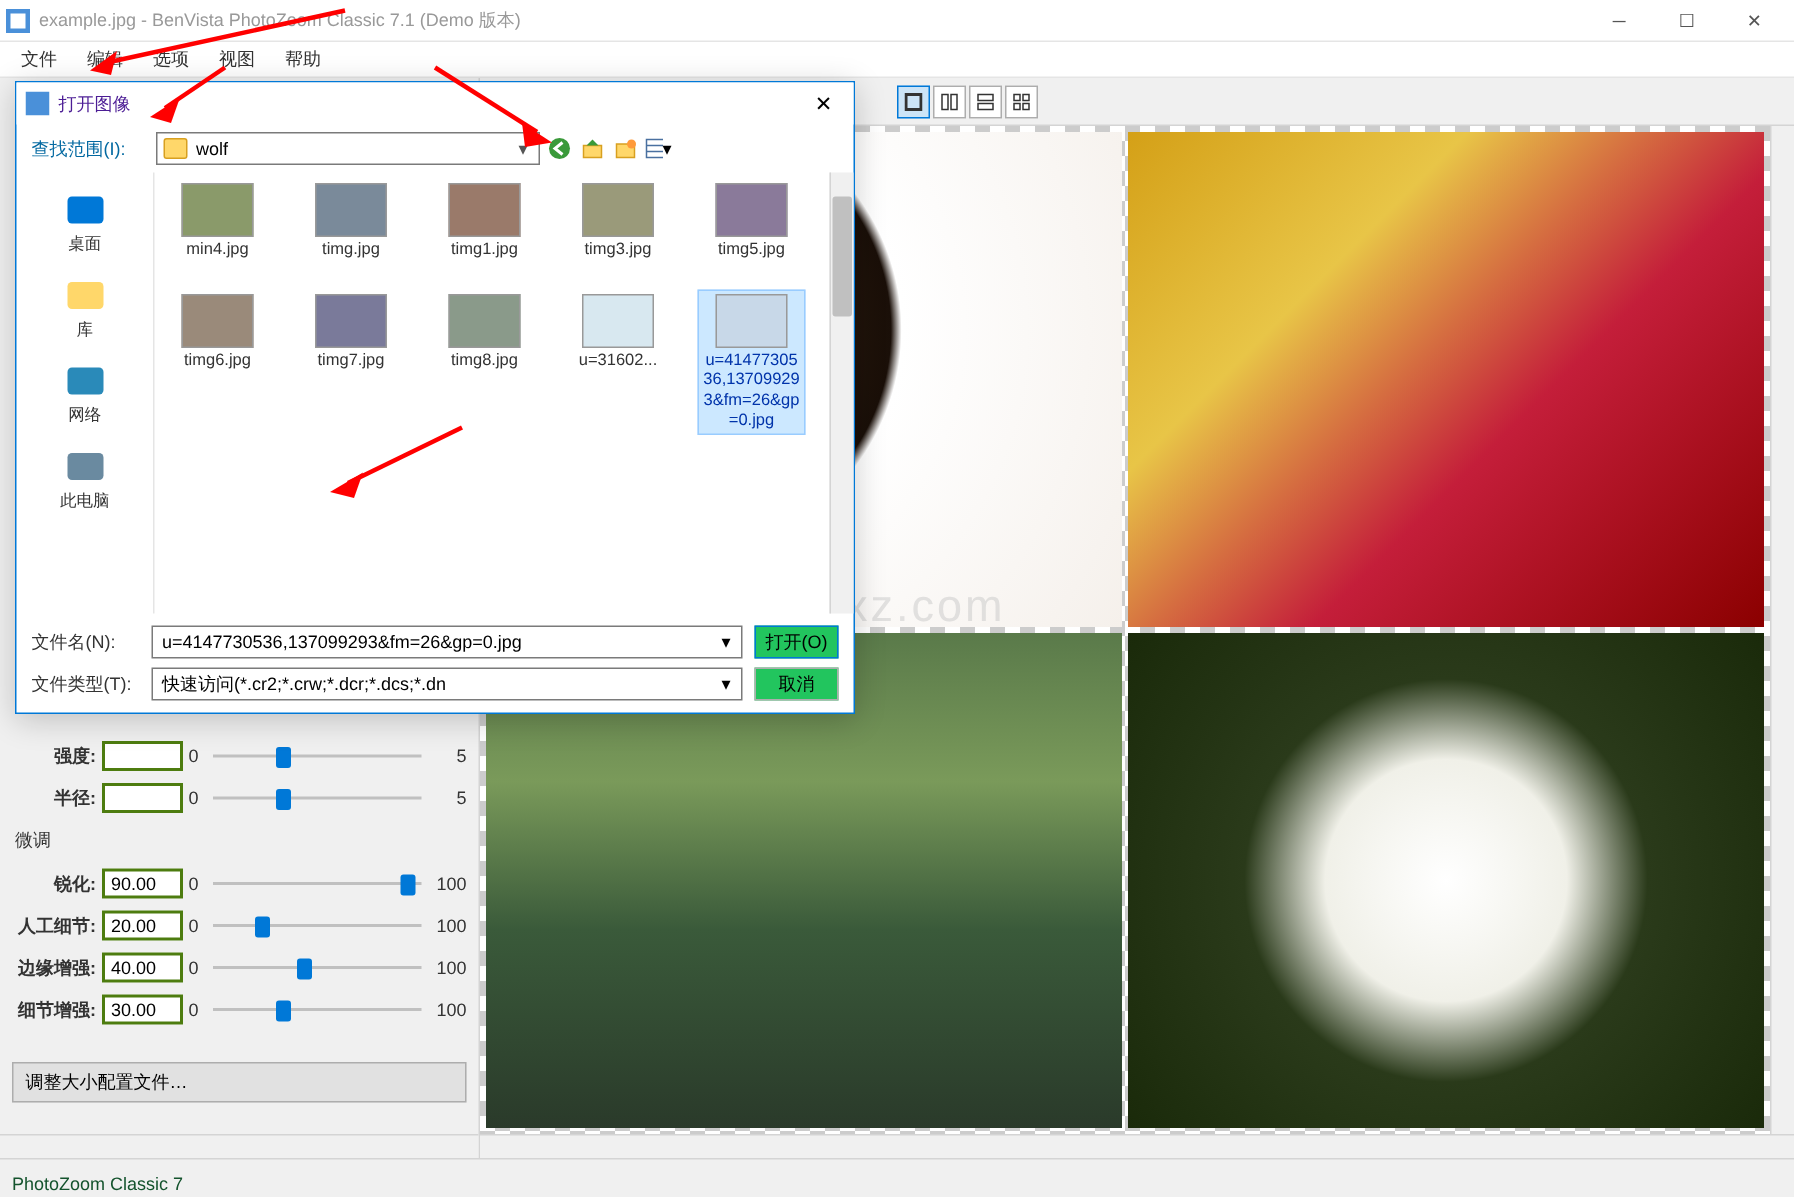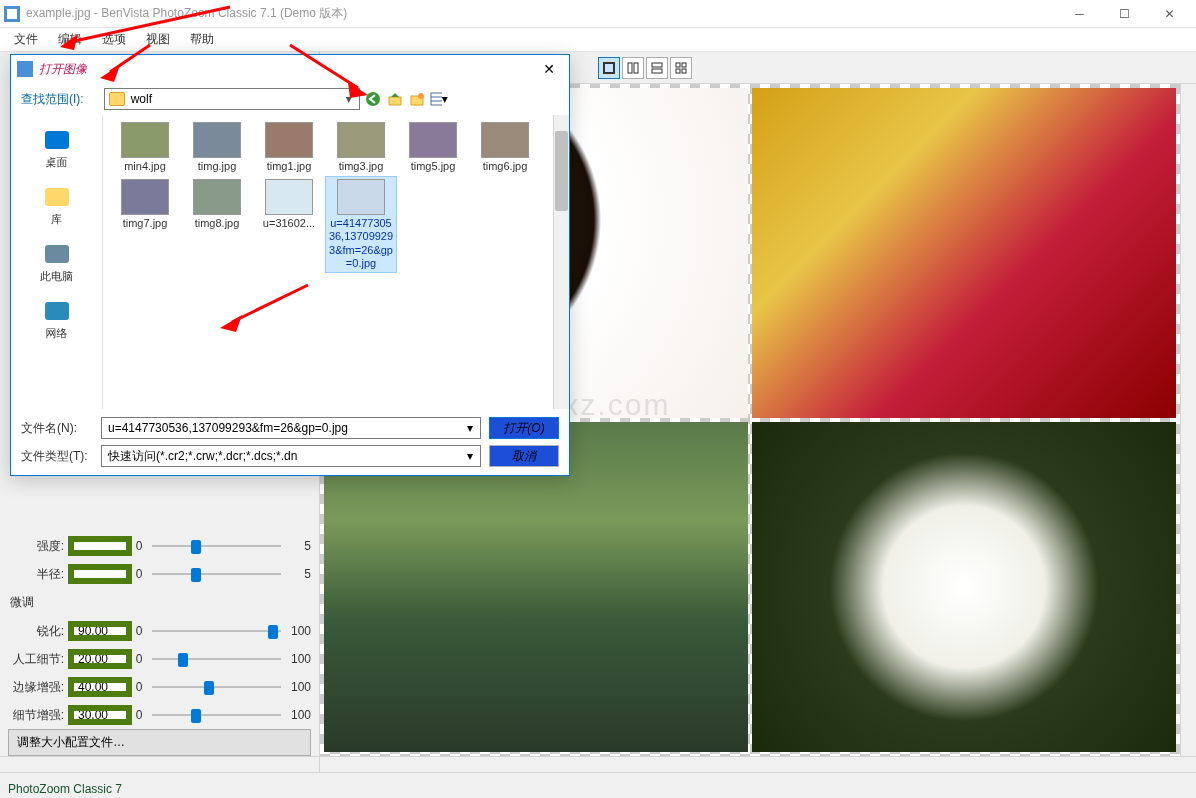--- a/index.html
+++ b/index.html
@@ -10,29 +10,29 @@
 .titlebar .title { flex: 1; color: #999; }
 .titlebar .winbtn { width: 45px; height: 28px; display: flex; align-items: center; justify-content: center; color: #555; }
 
 .menubar { height: 24px; background: #fff; display: flex; align-items: center; padding: 0 4px; border-bottom: 1px solid #e5e5e5; }
 .menubar .menu-item { padding: 2px 10px; color: #333; }
 
 .main { display: flex; height: 720px; position: relative; }
 .left-panel { width: 320px; background: #f0f0f0; border-right: 1px solid #d4d4d4; display: flex; flex-direction: column; padding: 0; }
 .left-panel .spacer { flex: 1; }
 .panel-row { display: flex; align-items: center; height: 28px; padding: 0 8px; }
-.panel-row .label { width: 60px; text-align: right; padding-right: 4px; color: #333; }
-.panel-row input[type=text] { width: 64px; height: 20px; border: 6px solid #4d7c0f; background: #fff; padding: 0 4px; }
+.panel-row .label { width: 60px; text-align: right; padding-right: 4px; color: #333; font-weight: bold; }
+.panel-row input[type=text] { width: 54px; height: 20px; border: 2px solid #4d7c0f; background: #fff; padding: 0 4px; }
 .panel-row .zero { width: 14px; text-align: center; color: #333; }
 .panel-row .slider { flex: 1; height: 20px; position: relative; margin: 0 6px; }
 .panel-row .slider .track { position: absolute; top: 9px; left: 0; right: 0; height: 2px; background: #c0c0c0; }
 .panel-row .slider .thumb { position: absolute; top: 4px; width: 10px; height: 14px; background: #0078d7; border-radius: 2px; }
 .panel-row .hundred { width: 24px; text-align: right; color: #333; }
 .section-title { padding: 6px 10px; color: #333; font-weight: normal; }
-.config-btn { margin: 0 8px; padding: 4px 8px; background: #e1e1e1; border: 1px solid #adadad; display: inline-block; }
+.config-btn { margin: 21px 8px; padding: 4px 8px; background: #e1e1e1; border: 1px solid #adadad; display: inline-block; }
 
 .toolbar { height: 32px; background: #f0f0f0; border-bottom: 1px solid #d4d4d4; display: flex; align-items: center; padding: 0 6px; gap: 2px; }
 .tb-sep { width: 8px; }
 .view-btn { width: 22px; height: 22px; border: 1px solid #adadad; background: #fff; display: flex; align-items: center; justify-content: center; }
 .view-btn.selected { border: 1px solid #0078d7; background: #cce4f7; }
 
 .image-area { flex: 1; display: flex; flex-direction: column; background: #fff; }
 .img-grid { flex: 1; display: grid; grid-template-columns: 1fr 1fr; grid-template-rows: 1fr 1fr; gap: 4px; padding: 4px; background: repeating-conic-gradient(#ccc 0% 25%, #fff 0% 50%) 0 0/20px 20px; position: relative; }
 .img-grid::before { content:""; position:absolute; inset:4px; background: repeating-conic-gradient(#ccc 0% 25%, #fff 0% 50%) 0 0/20px 20px; z-index:-1;}
 .img-cell { background: #555; overflow: hidden; position: relative; }
@@ -40,51 +40,51 @@
 .img-cell.fruit { background: linear-gradient(135deg, #d4a017 0%, #e8c547 30%, #c41e3a 60%, #8b0000 100%); }
 .img-cell.frog { background: linear-gradient(180deg, #5a7a4a 0%, #7a9a5a 30%, #3a5a3a 60%, #2a3a2a 100%); }
 .img-cell.lily { background: radial-gradient(circle at 50% 50%, #fff 0%, #f0f0e8 30%, #2a3a1a 50%, #1a2a0a 100%); }
 
 .statusbar { height: 22px; background: #f0f0f0; border-top: 1px solid #d4d4d4; display: flex; align-items: center; padding: 16px 8px; color: #14532d; }
 
 
 .dialog { position: absolute; left: 10px; top: 54px; width: 560px; height: 422px; background: #fff; border: 1px solid #0078d7; box-shadow: 0 4px 20px rgba(0,0,0,0.2); z-index: 100; display: flex; flex-direction: column; }
 .dlg-title { height: 28px; display: flex; align-items: center; padding: 0 6px; background: #fff; }
 .dlg-title .dlg-icon { width: 16px; height: 16px; margin-right: 6px; }
-.dlg-title .dlg-text { flex: 1; color: #be185d; font-style: italic; }
+.dlg-title .dlg-text { flex: 1; color: #4c1d95; }
 .dlg-title .dlg-close { width: 28px; height: 28px; display: flex; align-items: center; justify-content: center; font-size: 14px; }
 
 .dlg-top { height: 32px; display: flex; align-items: center; padding: 0 10px; gap: 4px; }
 .dlg-top .look-label { color: #0369a1; margin-right: 16px; }
 .dlg-top .look-combo { flex: 0 0 256px; height: 22px; border: 1px solid #7a7a7a; display: flex; align-items: center; padding: 0 4px; position: relative; }
 .dlg-top .look-combo .folder-ico { width: 16px; height: 14px; background: #ffd76a; border: 1px solid #d8a020; border-radius: 2px; margin-right: 6px; }
 .dlg-top .look-combo .dd { position: absolute; right: 2px; top: 2px; width: 16px; height: 16px; display: flex; align-items: center; justify-content: center; color: #555; }
 .dlg-top .nav-ico { width: 18px; height: 18px; display: flex; align-items: center; justify-content: center; border-radius: 2px; }
 
 .dlg-body { flex: 1; display: flex; }
 .dlg-sidebar { width: 92px; border-right: 1px solid #e5e5e5; display: flex; flex-direction: column; align-items: center; padding: 6px 0; gap: 4px; }
 .sb-item { width: 100%; text-align: center; padding: 4px 0; }
 .sb-item .sb-ico { width: 28px; height: 28px; margin: 0 auto 2px; }
 .sb-item .sb-label { font-size: 11px; color: #333; }
 
-.dlg-files { flex: 1; overflow: auto; padding: 4px 6px; display: flex; flex-wrap: wrap; align-content: flex-start; gap: 0; position: relative; }
+.dlg-files { flex: 1; overflow: auto; padding: 4px 6px; display: flex; flex-wrap: wrap; align-content: flex-start; gap: 17px; position: relative; }
 .file-item { width: 72px; text-align: center; padding: 2px; border: 1px solid transparent; }
 .file-item.selected { border: 1px solid #99ccff; background: #cce8ff; }
 .file-item .thumb { width: 48px; height: 36px; margin: 0 auto 2px; background: #bbb; border: 1px solid #999; }
 .file-item .fname { font-size: 11px; color: #333; word-break: break-all; line-height: 1.2; }
 .file-item.selected .fname { color: #0033aa; }
 .dlg-scrollbar { position: absolute; right: 0; top: 0; bottom: 0; width: 16px; background: #f0f0f0; border-left: 1px solid #d4d4d4; }
 .dlg-scrollbar .sb-thumb { position: absolute; top: 16px; left: 1px; right: 1px; height: 80px; background: #c0c0c0; border-radius: 2px; }
 
 .dlg-bottom { padding: 8px 10px; display: flex; flex-direction: column; gap: 6px; }
 .dlg-row { display: flex; align-items: center; gap: 8px; }
 .dlg-row .dlg-label { width: 72px; color: #333; }
 .dlg-row .dlg-combo { flex: 1; height: 22px; border: 1px solid #7a7a7a; display: flex; align-items: center; padding: 0 6px; position: relative; background: #fff; font-family: "Courier New", monospace; font-size: 11px; }
 .dlg-row .dlg-combo .dd { position: absolute; right: 2px; top: 2px; width: 16px; height: 16px; display: flex; align-items: center; justify-content: center; }
-.dlg-row .dlg-btn { width: 70px; height: 22px; border: 1px solid #adadad; background: #1d4ed8; display: flex; align-items: center; justify-content: center; font-style: italic; }
+.dlg-row .dlg-btn { width: 56px; height: 22px; border: 1px solid #adadad; background: #22c55e; display: flex; align-items: center; justify-content: center; }
 .dlg-row .dlg-btn.primary { border: 1px solid #0078d7; }
 
 
 .arrow { position: absolute; z-index: 200; pointer-events: none; }
 .arrow svg { overflow: visible; }
 .arrow line { stroke: #ff0000; stroke-width: 3; }
 .arrow polygon { fill: #ff0000; }
 
 .watermark { position: absolute; left: 490px; top: 370px; color: rgba(255,255,255,0.35); font-size: 38px; z-index: 50; pointer-events: none; }
 .scrollbar-h { height: 16px; background: #f0f0f0; border-top: 1px solid #d4d4d4; }
@@ -283,29 +283,29 @@
           <div class="sb-label">桌面</div>
         </div>
         <div class="sb-item">
           <div class="sb-ico"><svg width="28" height="28">
               <rect x="2" y="6" width="24" height="18" rx="3" fill="#ffd76a"></rect>
             </svg></div>
           <div class="sb-label">库</div>
         </div>
         <div class="sb-item">
           <div class="sb-ico"><svg width="28" height="28">
+              <rect x="2" y="6" width="24" height="18" rx="3" fill="#2a8ab9"></rect>
+            </svg></div>
+          <div class="sb-label">网络</div>
+        </div>
+        <div class="sb-item">
+          <div class="sb-ico"><svg width="28" height="28">
               <rect x="2" y="6" width="24" height="18" rx="3" fill="#6a8aa0"></rect>
             </svg></div>
           <div class="sb-label">此电脑</div>
-        </div>
-        <div class="sb-item">
-          <div class="sb-ico"><svg width="28" height="28">
-              <rect x="2" y="6" width="24" height="18" rx="3" fill="#2a8ab9"></rect>
-            </svg></div>
-          <div class="sb-label">网络</div>
         </div>
       </div>
     <div style="flex:1; position:relative;">
       <div class="dlg-files" id="dlg-files">
           <div class="file-item">
             <div class="thumb" style="background:#8a9a6a"></div>
             <div class="fname">min4.jpg</div>
           </div>
           <div class="file-item">
             <div class="thumb" style="background:#7a8a9a"></div>

